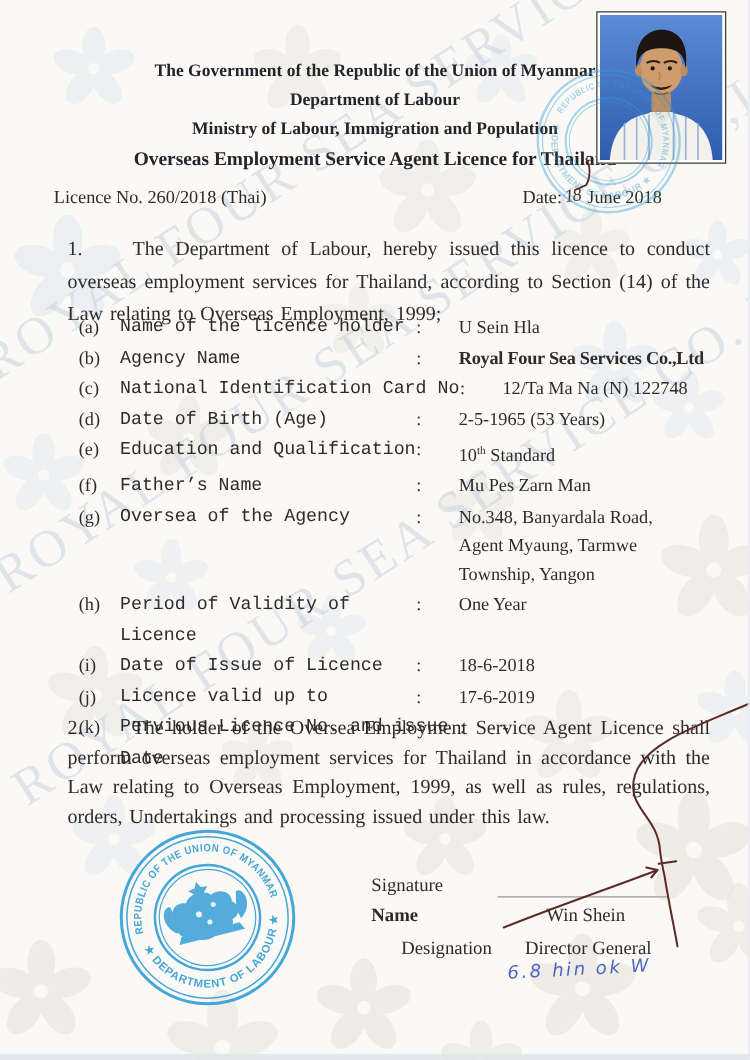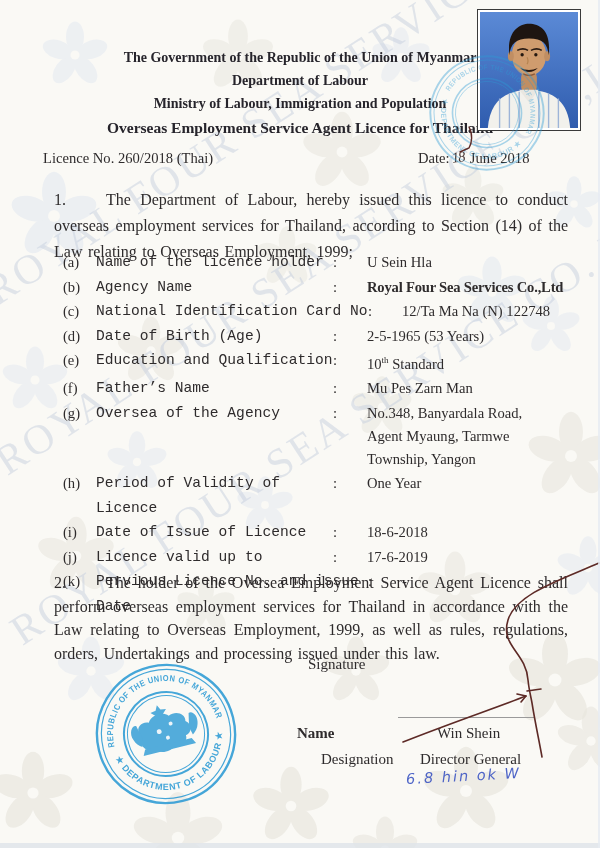--- a/index.html
+++ b/index.html
@@ -284,21 +284,21 @@
     </defs>
     <g transform="translate(166,734) rotate(-14)" opacity="0.88">
       <use href="#seal-rings"></use>
         <use href="#seal-emblem"></use>
     </g>
     <g transform="translate(487,113) scale(0.82) rotate(30)" opacity="0.4">
       <use href="#seal-rings"></use>
     </g>
   </svg>
 
-  <div class="sig-label" style="top:656px;margin-left:11px;">Signature</div>
+  <div class="sig-label" style="top:701px;">Signature</div>
   <div class="sig-label" style="top:725px;font-weight:bold;">Name</div>
   <div class="sig-label" style="top:751px;margin-left:24px;">Designation</div>
   <div class="sig-line"></div>
   <div class="sig-val" style="left:437px; top:725px;">Win Shein</div>
   <div class="sig-val" style="left:420px; top:751px;">Director General</div>
   <div class="hand-note">6.8 hin ok W</div>
 
   <svg class="ink" width="600" height="848" viewBox="0 0 600 848" aria-hidden="true">
     <g fill="none" stroke="#5d2a26" stroke-width="1.6" stroke-linecap="round">
       <path d="M 599,563 C 560,580 516,594 508,620 C 500,646 526,652 528,680 C 529,690 531,697 532,703 C 535,722 539,740 542,757"></path>

